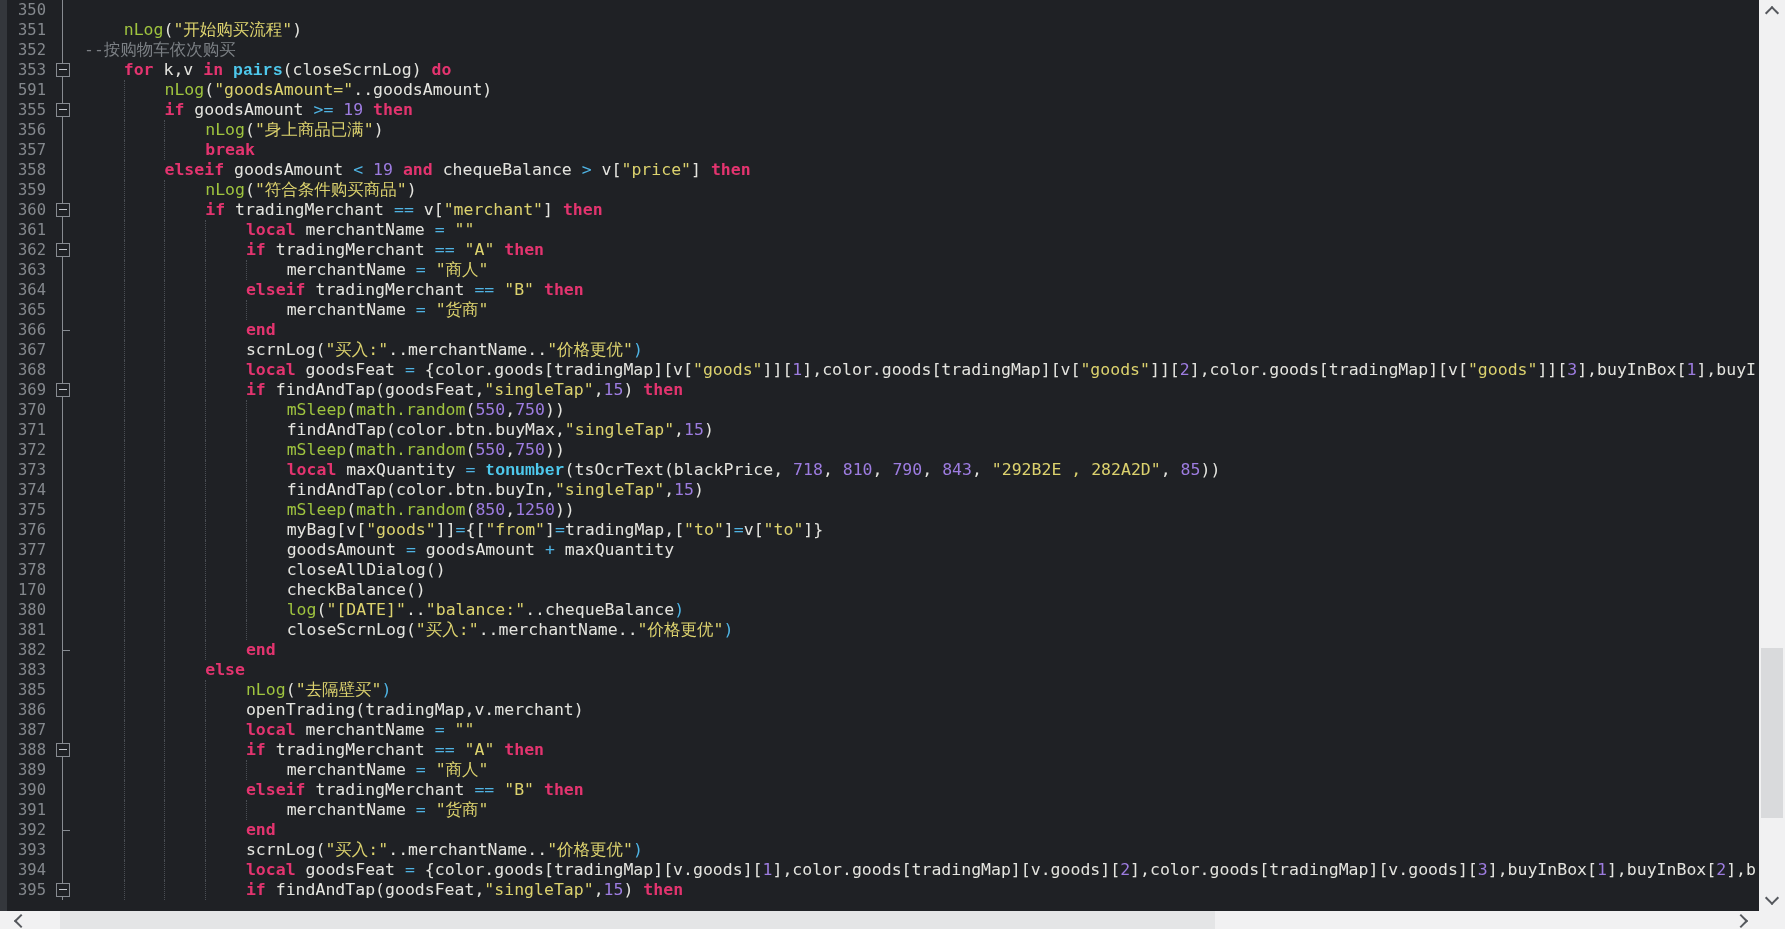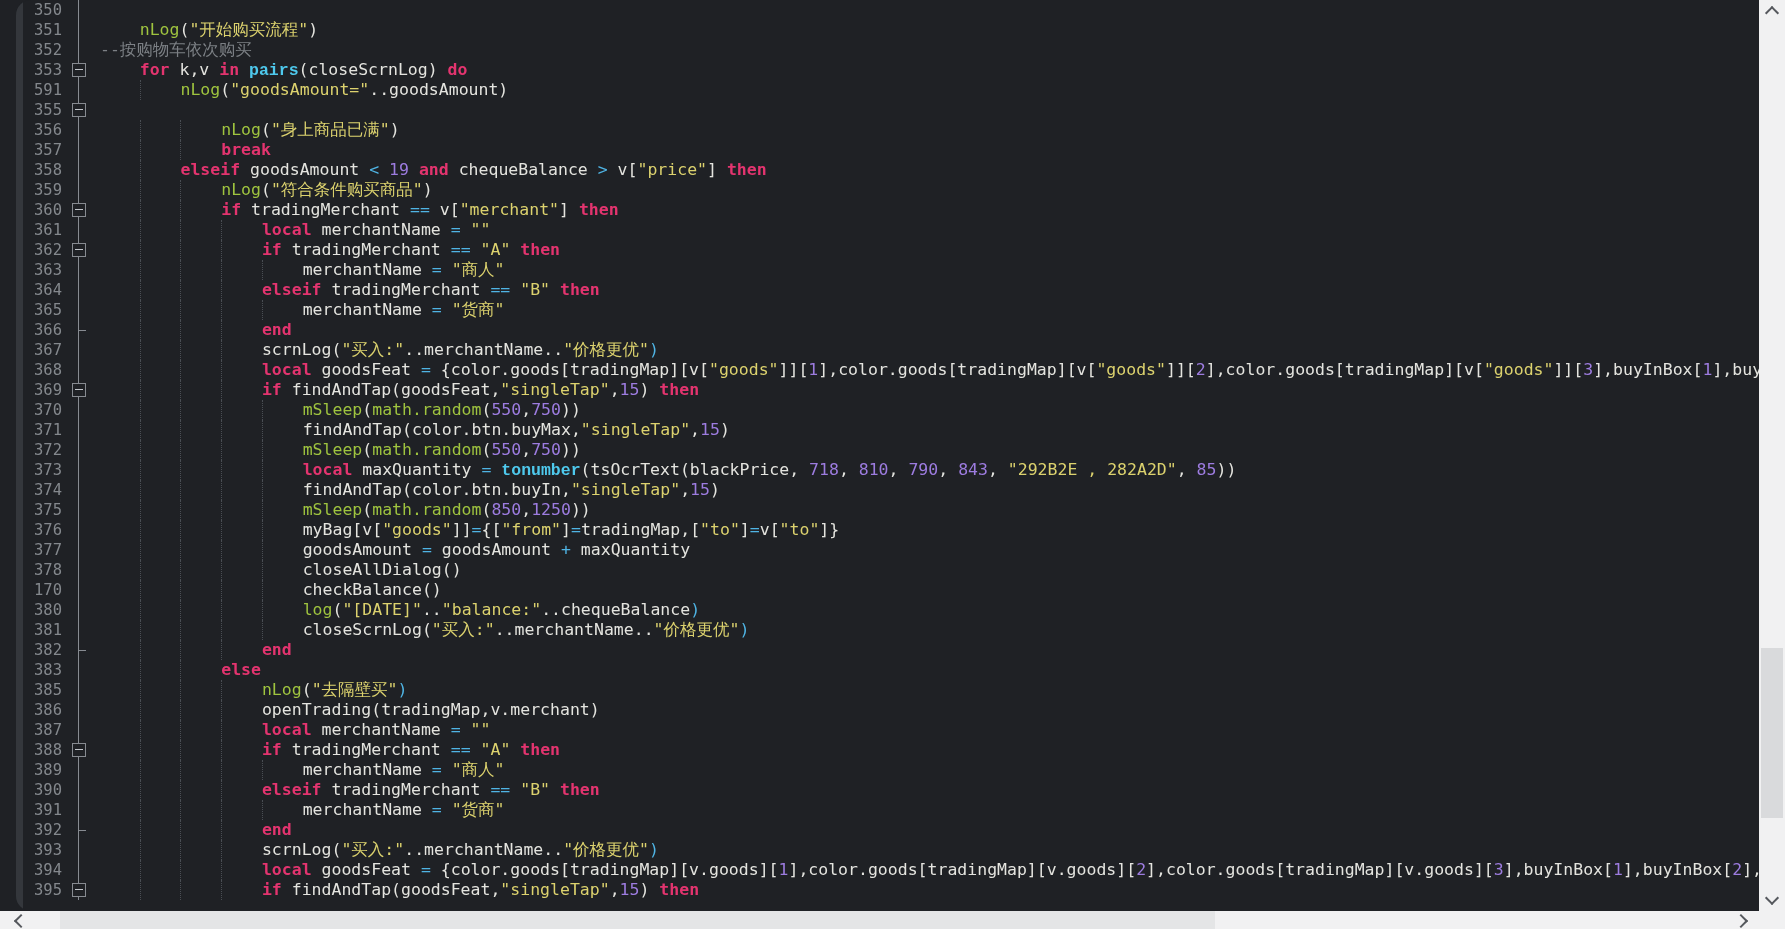--- a/index.html
+++ b/index.html
@@ -4,23 +4,22 @@
 <style>
   html,body{margin:0;padding:0;}
   body{
     width:1785px;height:929px;overflow:hidden;position:relative;
     background:var(--bg,#1f2125);
     font-family:"DejaVu Sans Mono","Liberation Mono",monospace;
     font-size:16.5px;line-height:20px;
   }
   .margin-strip{position:absolute;left:0;top:0;width:7px;height:911px;background:var(--strip,#34373c);}
   .code-area{
-    position:absolute;left:16px;top:0;width:1759px;height:911px;overflow:hidden;
+    position:absolute;left:0;top:0;width:1759px;height:911px;overflow:hidden;
     background:var(--bg,#1f2125);
-    border-radius:15px;
   }
   .row{display:flex;height:20px;white-space:pre;align-items:stretch;}
   .lnum{
     flex:0 0 46px;text-align:right;color:var(--lnum,#84888d);
     font-size:15.5px;line-height:20px;user-select:none;
   }
   .fold{flex:0 0 32px;position:relative;}
   .fold::before{content:"";position:absolute;left:16px;top:0;bottom:0;width:1px;background:var(--rail,#878b91);}
   .fbox{position:absolute;left:10px;top:3px;width:12px;height:12px;
     border:1px solid var(--rail,#878b91);background:var(--bg,#1f2125);z-index:2;}
@@ -54,21 +53,21 @@
 <body>
 
 <div class="code-area">
   <div class="margin-strip"></div>
   <div id="code-lines">
       <div class="row"><span class="lnum">350</span><span class="fold"></span><span class="codeln"></span></div>
       <div class="row"><span class="lnum">351</span><span class="fold"></span><span class="codeln"><span class="ind"></span><span class="tk-g">nLog</span><span class="tk-w">(</span><span class="tk-s">"开始购买流程"</span><span class="tk-w">)</span></span></div>
       <div class="row"><span class="lnum">352</span><span class="fold"></span><span class="codeln"><span class="tk-c">--按购物车依次购买</span></span></div>
       <div class="row"><span class="lnum">353</span><span class="fold"><span class="fbox"></span></span><span class="codeln"><span class="ind"></span><span class="tk-k">for</span><span class="tk-w"> k,v </span><span class="tk-k">in</span><span class="tk-w"> </span><span class="tk-b">pairs</span><span class="tk-w">(closeScrnLog) </span><span class="tk-k">do</span></span></div>
       <div class="row"><span class="lnum">591</span><span class="fold"></span><span class="codeln"><span class="ind"></span><span class="ind g"></span><span class="tk-g">nLog</span><span class="tk-w">(</span><span class="tk-s">"goodsAmount="</span><span class="tk-w">..goodsAmount)</span></span></div>
-      <div class="row"><span class="lnum">355</span><span class="fold"><span class="fbox"></span></span></div>
+      <div class="row"><span class="lnum">355</span><span class="fold"><span class="fbox"></span></span><span class="codeln"><span class="ind"></span><span class="ind g"></span><span class="tk-k">if</span><span class="tk-w"> goodsAmount </span><span class="tk-o">&gt;=</span><span class="tk-w"> </span><span class="tk-n">19</span><span class="tk-w"> </span><span class="tk-k">then</span></span></div>
       <div class="row"><span class="lnum">356</span><span class="fold"></span><span class="codeln"><span class="ind"></span><span class="ind g"></span><span class="ind g"></span><span class="tk-g">nLog</span><span class="tk-w">(</span><span class="tk-s">"身上商品已满"</span><span class="tk-w">)</span></span></div>
       <div class="row"><span class="lnum">357</span><span class="fold"></span><span class="codeln"><span class="ind"></span><span class="ind g"></span><span class="ind g"></span><span class="tk-k">break</span></span></div>
       <div class="row"><span class="lnum">358</span><span class="fold"></span><span class="codeln"><span class="ind"></span><span class="ind g"></span><span class="tk-k">elseif</span><span class="tk-w"> goodsAmount </span><span class="tk-o">&lt;</span><span class="tk-w"> </span><span class="tk-n">19</span><span class="tk-w"> </span><span class="tk-k">and</span><span class="tk-w"> chequeBalance </span><span class="tk-o">&gt;</span><span class="tk-w"> v[</span><span class="tk-s">"price"</span><span class="tk-w">] </span><span class="tk-k">then</span></span></div>
       <div class="row"><span class="lnum">359</span><span class="fold"></span><span class="codeln"><span class="ind"></span><span class="ind g"></span><span class="ind g"></span><span class="tk-g">nLog</span><span class="tk-w">(</span><span class="tk-s">"符合条件购买商品"</span><span class="tk-w">)</span></span></div>
       <div class="row"><span class="lnum">360</span><span class="fold"><span class="fbox"></span></span><span class="codeln"><span class="ind"></span><span class="ind g"></span><span class="ind g"></span><span class="tk-k">if</span><span class="tk-w"> tradingMerchant </span><span class="tk-o">==</span><span class="tk-w"> v[</span><span class="tk-s">"merchant"</span><span class="tk-w">] </span><span class="tk-k">then</span></span></div>
       <div class="row"><span class="lnum">361</span><span class="fold"></span><span class="codeln"><span class="ind"></span><span class="ind g"></span><span class="ind g"></span><span class="ind g"></span><span class="tk-k">local</span><span class="tk-w"> merchantName </span><span class="tk-o">=</span><span class="tk-w"> </span><span class="tk-s">""</span></span></div>
       <div class="row"><span class="lnum">362</span><span class="fold"><span class="fbox"></span></span><span class="codeln"><span class="ind"></span><span class="ind g"></span><span class="ind g"></span><span class="ind g"></span><span class="tk-k">if</span><span class="tk-w"> tradingMerchant </span><span class="tk-o">==</span><span class="tk-w"> </span><span class="tk-s">"A"</span><span class="tk-w"> </span><span class="tk-k">then</span></span></div>
       <div class="row"><span class="lnum">363</span><span class="fold"></span><span class="codeln"><span class="ind"></span><span class="ind g"></span><span class="ind g"></span><span class="ind g"></span><span class="ind g"></span><span class="tk-w">merchantName </span><span class="tk-o">=</span><span class="tk-w"> </span><span class="tk-s">"商人"</span></span></div>
       <div class="row"><span class="lnum">364</span><span class="fold"></span><span class="codeln"><span class="ind"></span><span class="ind g"></span><span class="ind g"></span><span class="ind g"></span><span class="tk-k">elseif</span><span class="tk-w"> tradingMerchant </span><span class="tk-o">==</span><span class="tk-w"> </span><span class="tk-s">"B"</span><span class="tk-w"> </span><span class="tk-k">then</span></span></div>
       <div class="row"><span class="lnum">365</span><span class="fold"></span><span class="codeln"><span class="ind"></span><span class="ind g"></span><span class="ind g"></span><span class="ind g"></span><span class="ind g"></span><span class="tk-w">merchantName </span><span class="tk-o">=</span><span class="tk-w"> </span><span class="tk-s">"货商"</span></span></div>

